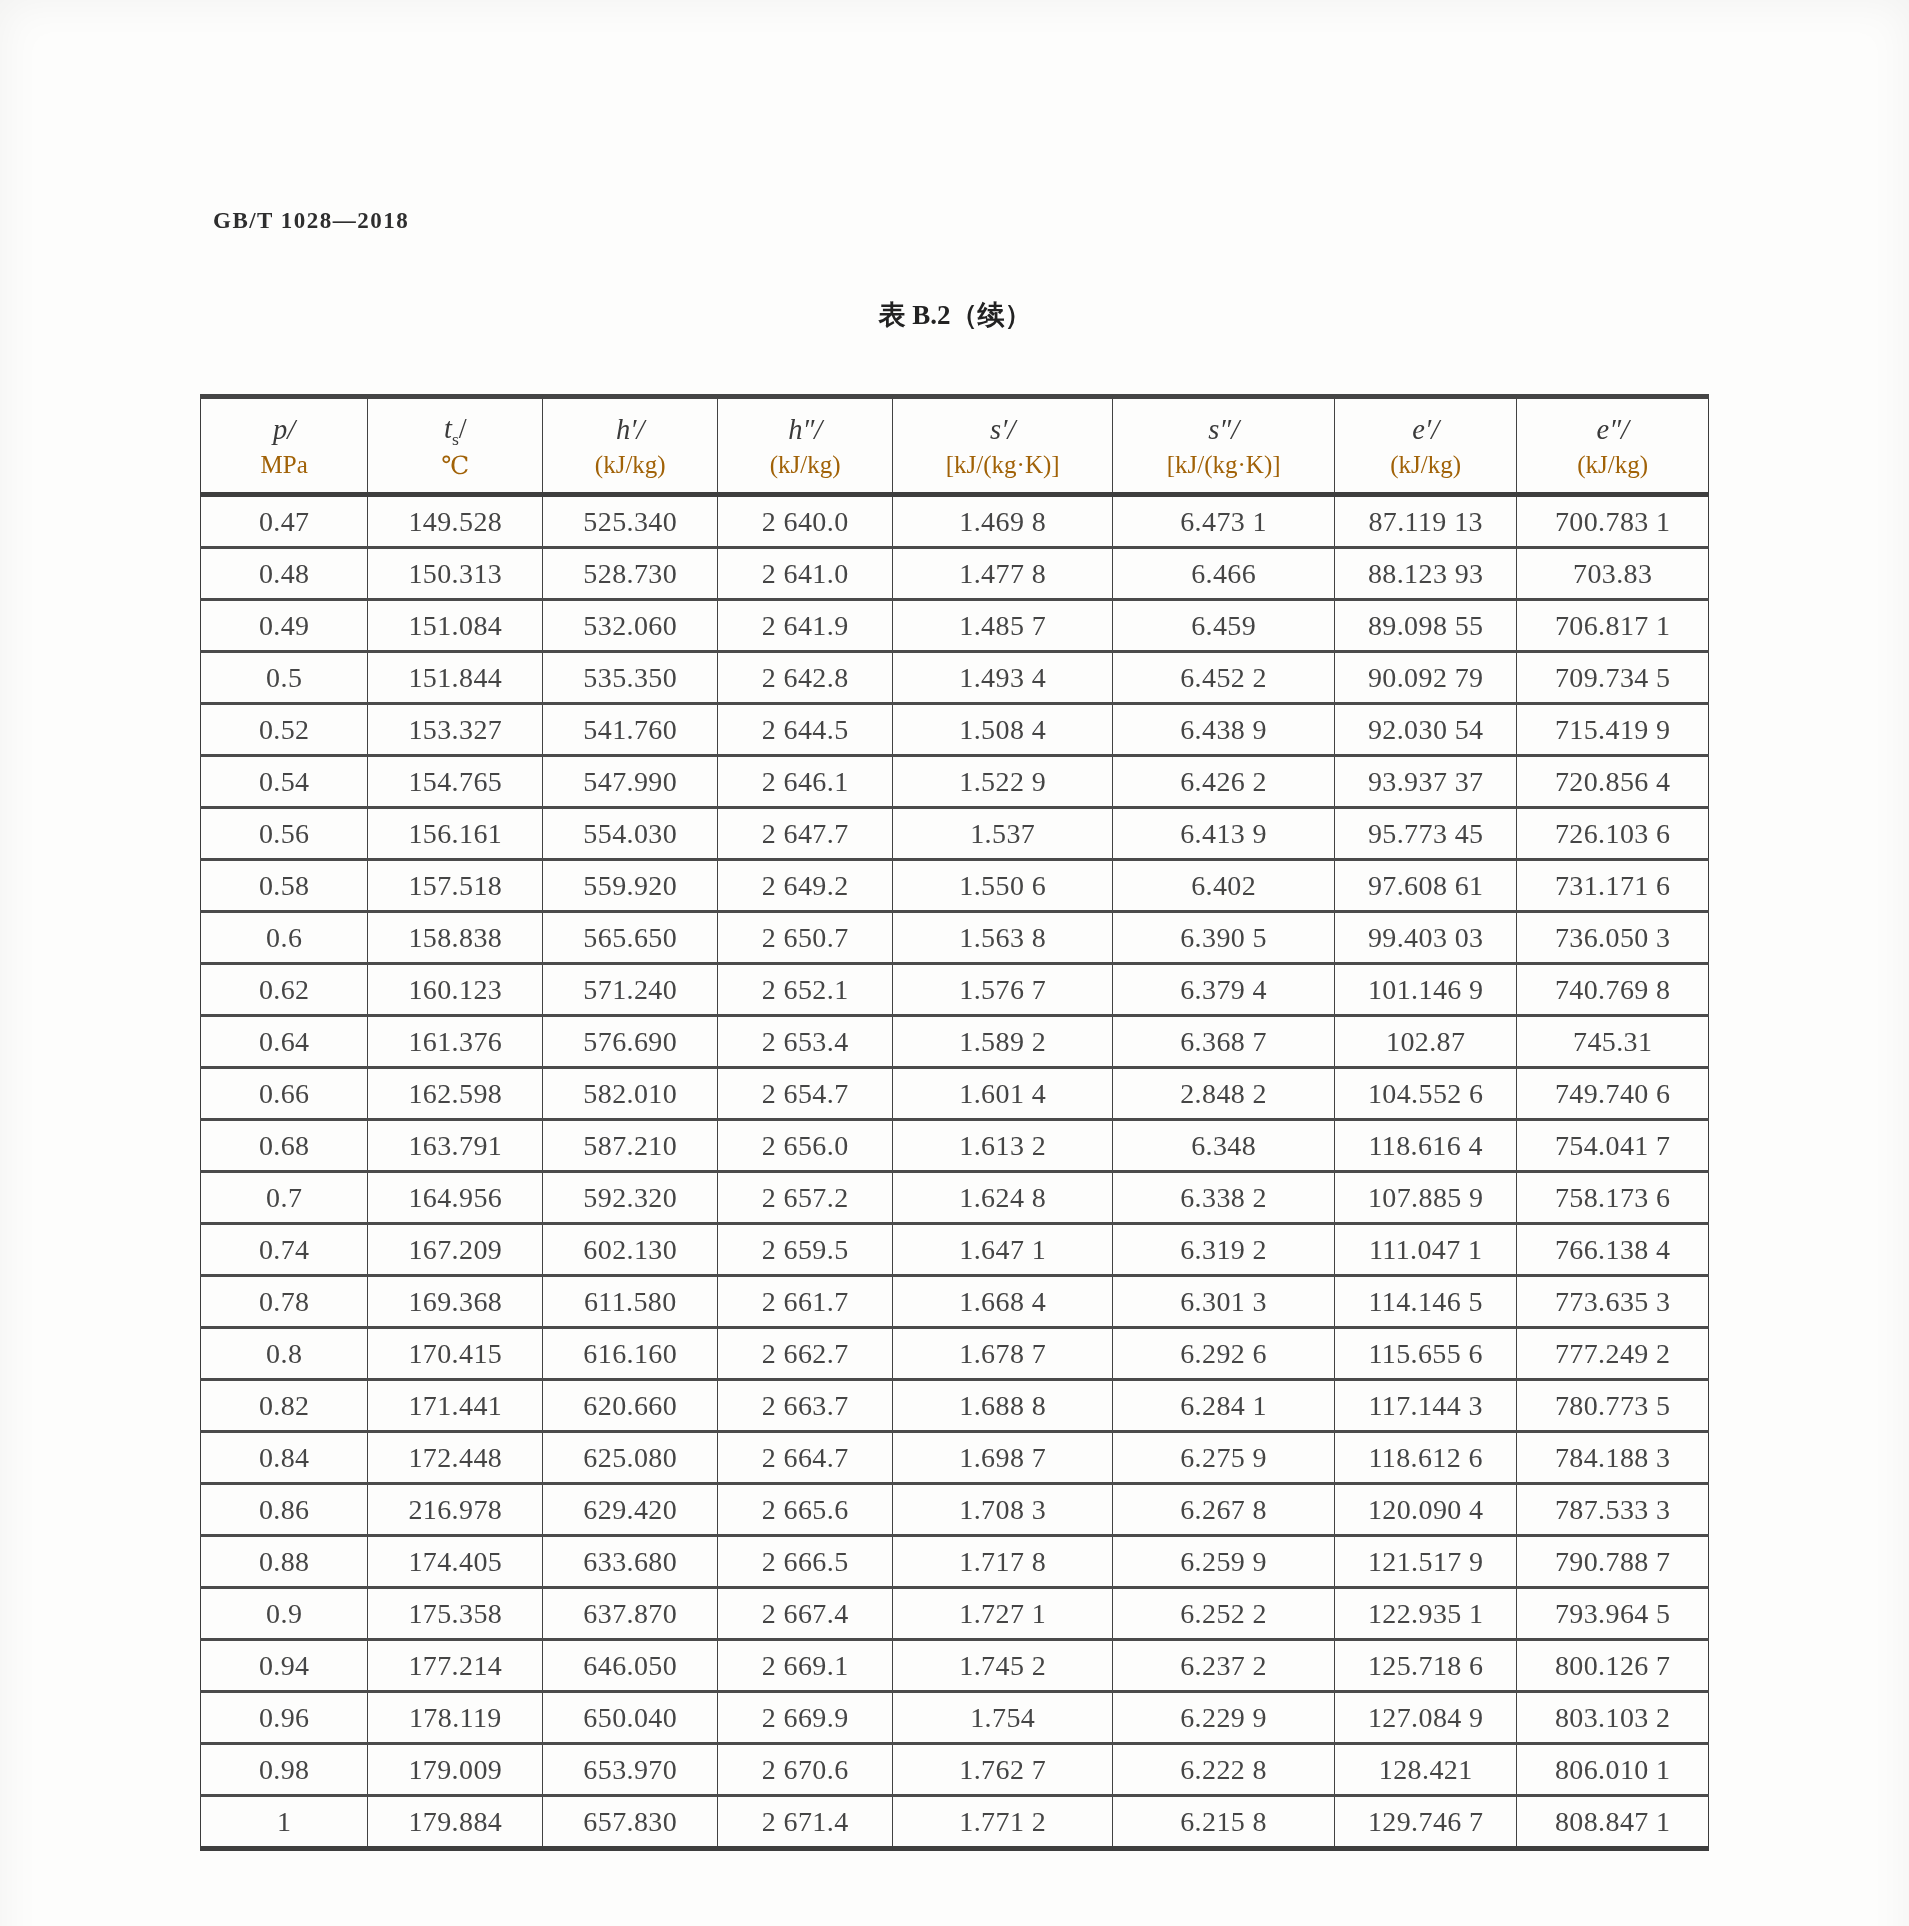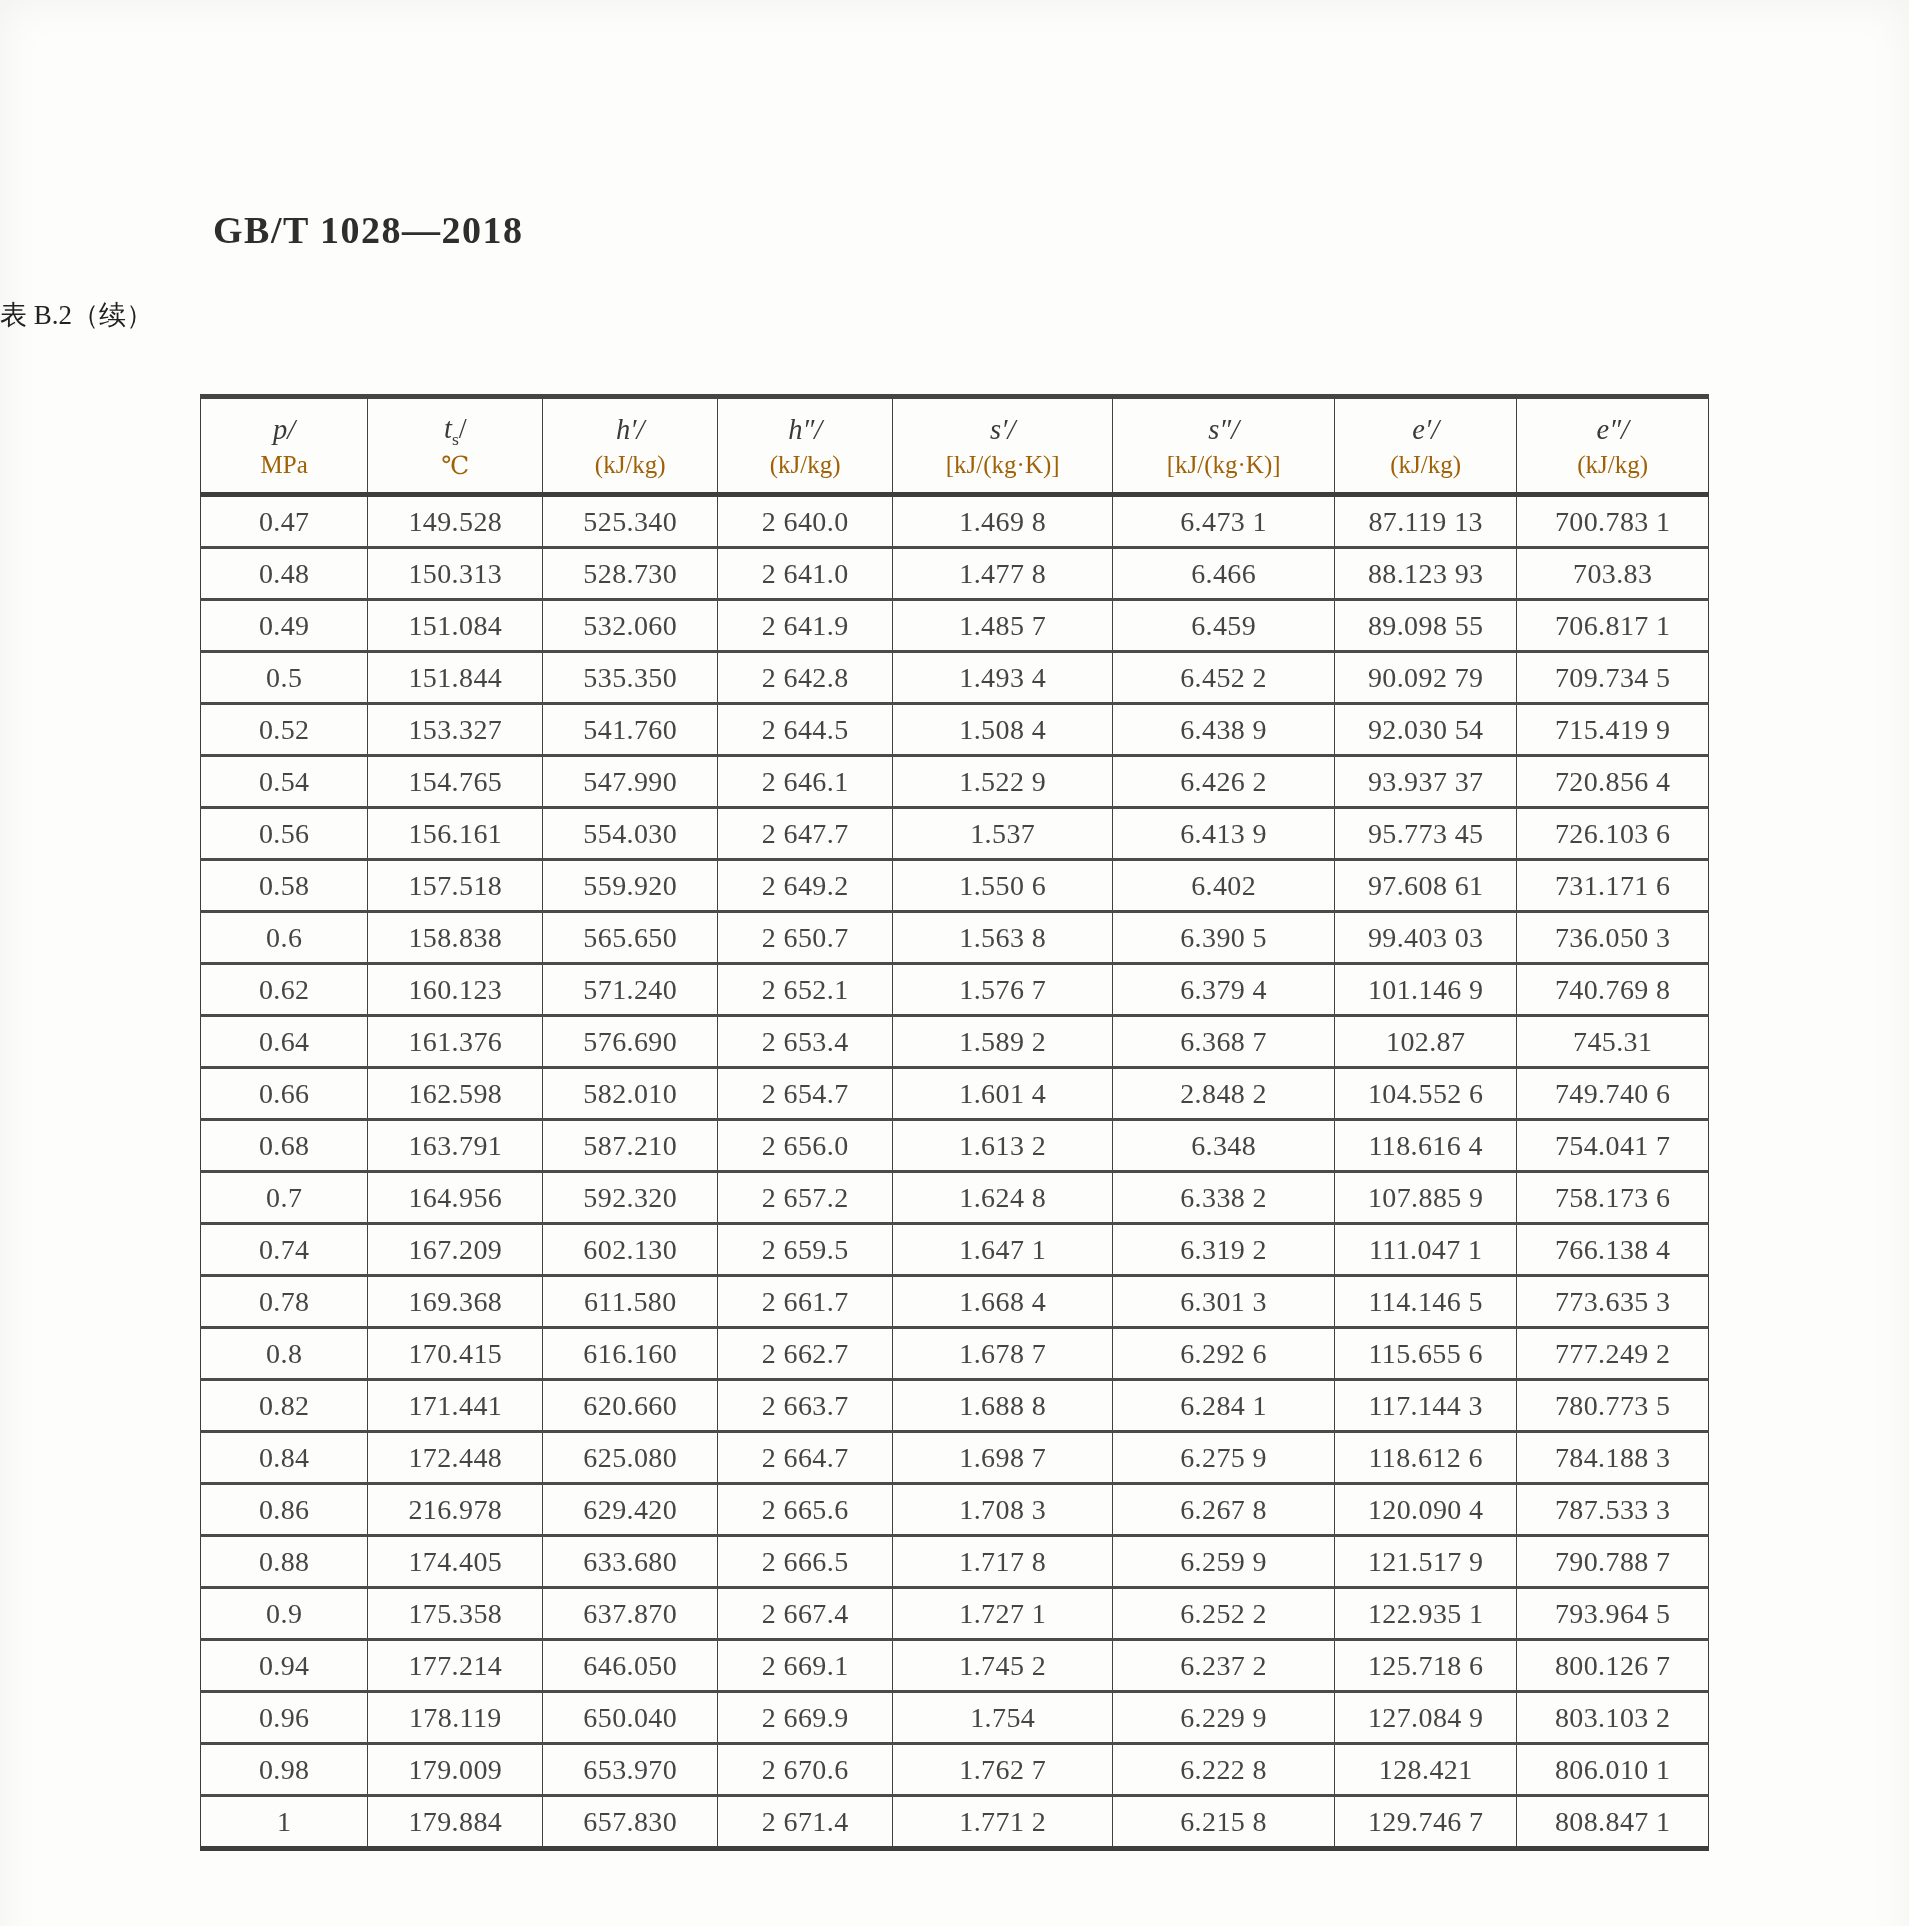--- a/index.html
+++ b/index.html
@@ -7,25 +7,25 @@
     width:1910px;height:2700px;
     background:#fdfdfc;
     font-family:"Liberation Serif","DejaVu Serif",serif;
     color:#3d3d3d;
     position:relative;
     overflow:hidden;
   }
   .page{position:absolute;inset:0;box-shadow:inset 0 0 46px rgba(0,0,0,0.05);}
   .doc-number{
     position:absolute;left:213px;top:208px;
-    font-size:38px;font-weight:600;letter-spacing:1.5px;color:#2e2e2e;
+    font-size:23px;font-weight:600;letter-spacing:1.5px;color:#2e2e2e;
   }
   .caption{
     position:absolute;left:0;top:297px;width:100%;
-    text-align:left;font-size:27px;font-weight:400;color:#222;
+    text-align:center;font-size:27px;font-weight:700;color:#222;
   }
   table.steam{
     position:absolute;left:200px;top:394px;width:1509px;
     border-collapse:collapse;table-layout:fixed;
     border-left:1.9px solid #3c3c3c;border-right:1.9px solid #3c3c3c;
     border-top:5.4px solid #454545;border-bottom:5px solid #3e3e3e;
   }
   col.c1{width:11.1%}col.c2{width:11.6%}col.c3{width:11.6%}col.c4{width:11.6%}
   col.c5{width:14.6%}col.c6{width:14.7%}col.c7{width:12.1%}col.c8{width:12.7%}
   th,td{

